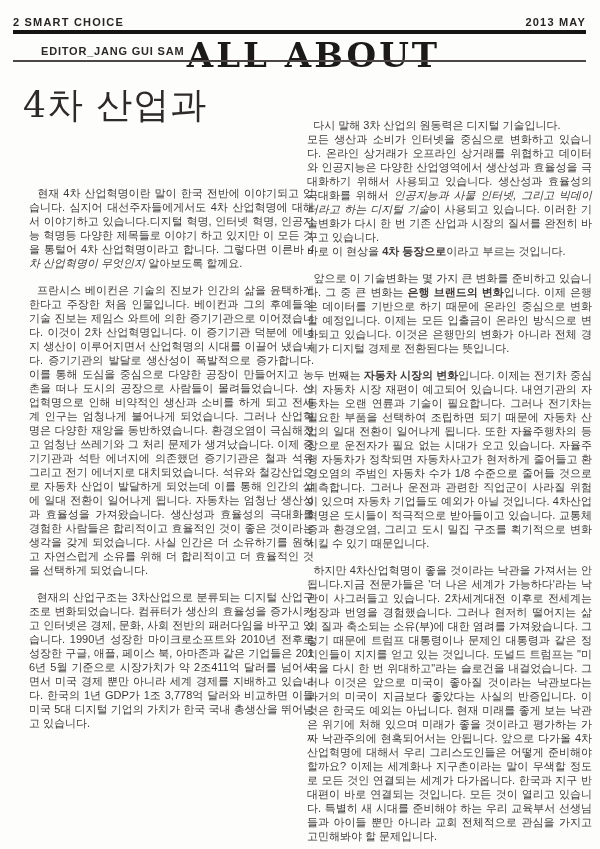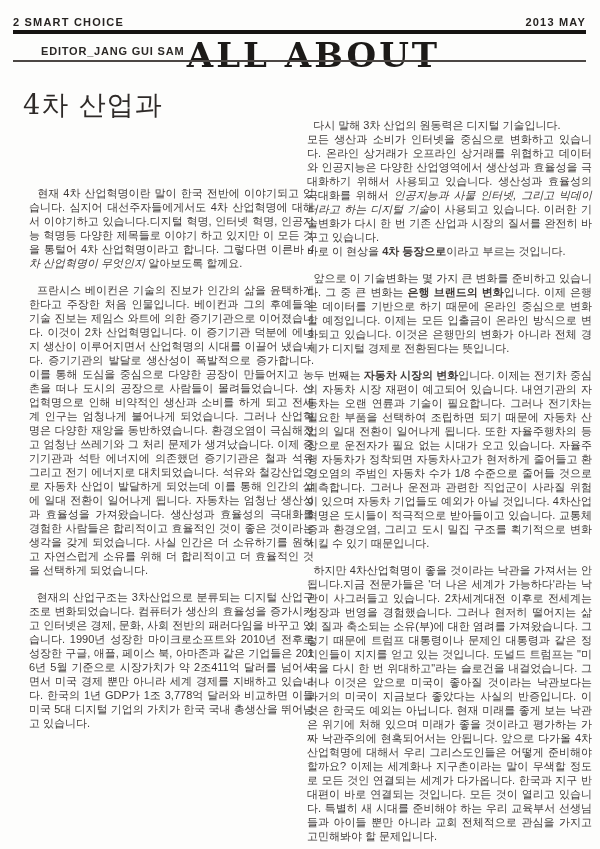--- a/index.html
+++ b/index.html
@@ -40,21 +40,21 @@
   .rule-thin {
     position: absolute; left: 13px; right: 14px; top: 60px;
     height: 2px; background: #4c4744;
   }
 
   
   .article-title {
     position: absolute; left: 23px; top: 86px;
     font-family: "DejaVu Serif", serif;
     font-weight: 400;
-    font-size: 27px; line-height: 37px;
+    font-size: 36px; line-height: 37px;
     letter-spacing: 1px;
     color: #2e2a28;
   }
 
   
   .col {
     position: absolute; width: 285px;
     font-size: 11px; line-height: 14px;
     text-align: justify;
     word-break: break-all;

